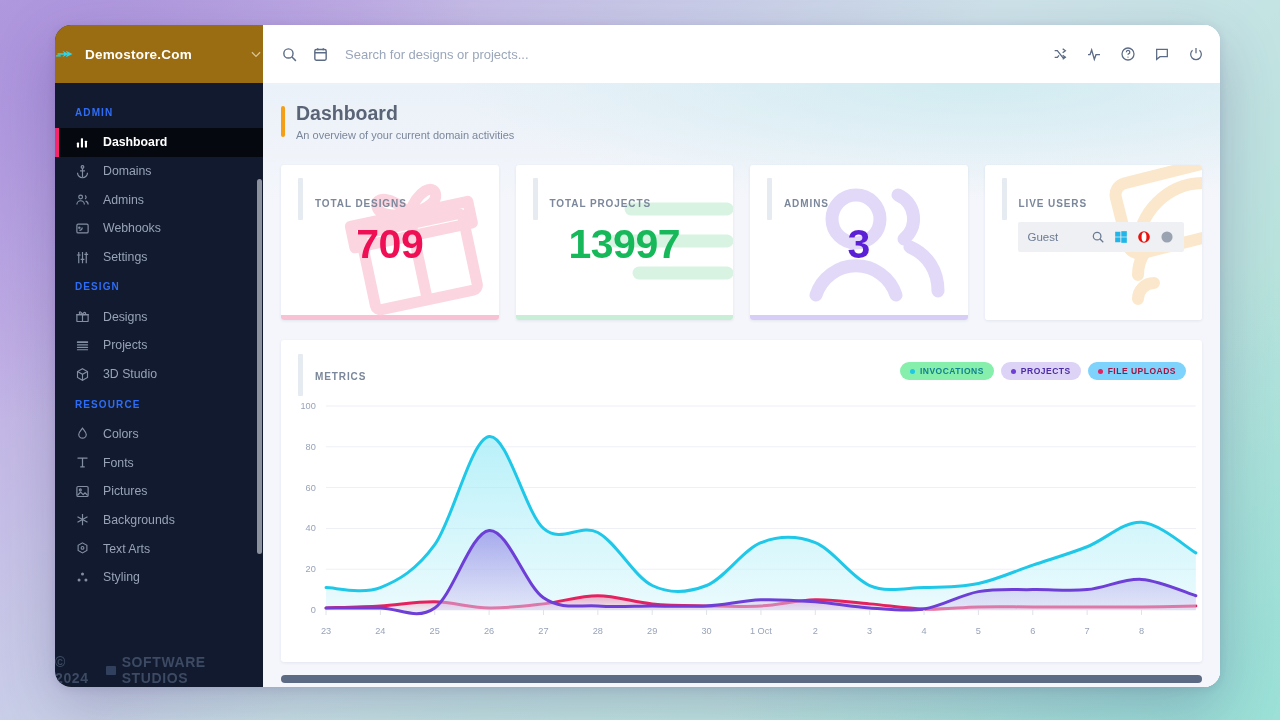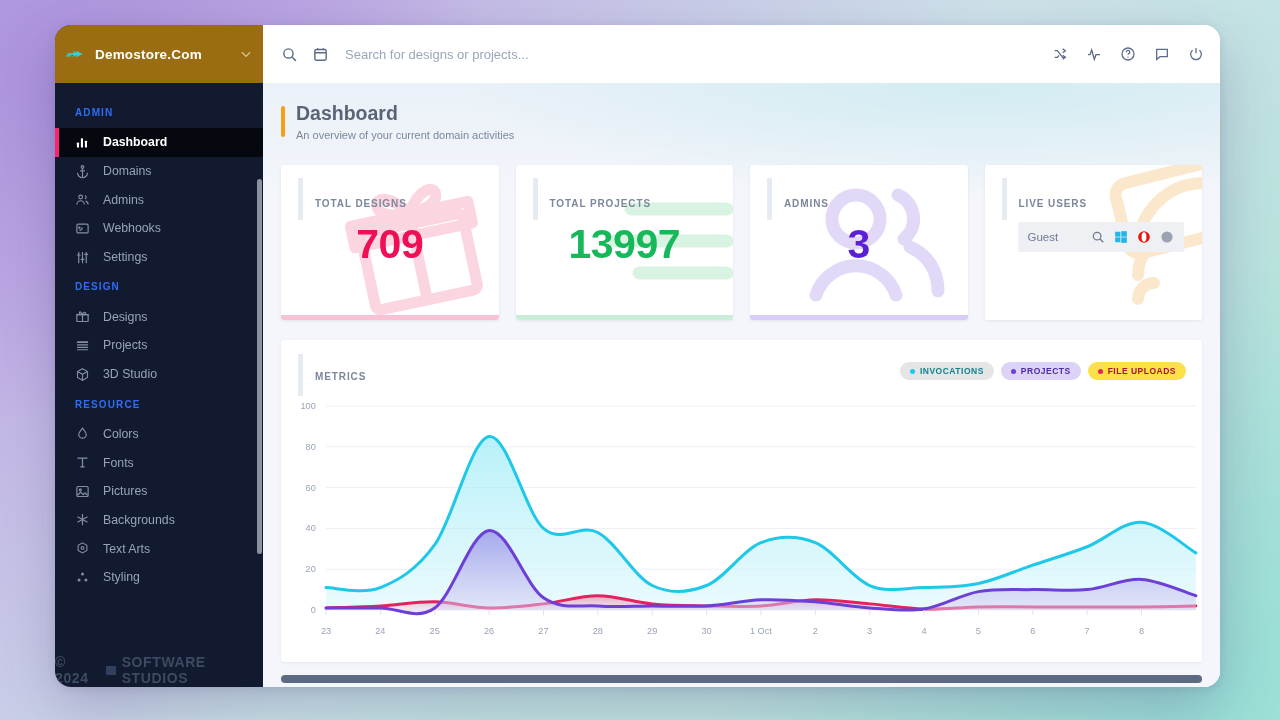--- a/index.html
+++ b/index.html
@@ -33,21 +33,21 @@
   #sidebar {
     width: 208px; flex: 0 0 208px;
     background: #111a2e;
     display: flex; flex-direction: column;
     position: relative;
   }
   #brand {
     height: 58px; flex: 0 0 58px;
     background: #9b6d12;
     display: flex; align-items: center;
-    padding: 0 10px;
+    padding: 0 0;
     gap: 10px;
   }
   #brand .logo-icon { width: 20px; height: 20px; flex: 0 0 20px; display:block; }
   #brand .brand-name {
     color: #fff; font-size: 13.5px; font-weight: bold; letter-spacing: .2px;
     flex: 1 1 auto;
   }
   #brand .chev { width: 14px; height: 14px; opacity: .8; }
 
   #side-scroll {
@@ -487,29 +487,29 @@
           </div>
           <div class="accent-strip" style="background:#ffffff"></div>
         </div>
       </div>
 
       <section id="metrics-card">
         <div class="tick"></div>
         <div id="metrics-label">METRICS</div>
 
         <div id="legend">
-          <div class="legend-pill" style="background:#e5e5e5;color:#12818f">
+          <div class="legend-pill" style="background:#86efac;color:#12818f">
             <span class="dot" style="background:#1fc8e8"></span>
             <span>INVOCATIONS</span>
           </div>
           <div class="legend-pill" style="background:#dcd3f7;color:#4b2aa5">
             <span class="dot" style="background:#6d3fd6"></span>
             <span>PROJECTS</span>
           </div>
-          <div class="legend-pill" style="background:#fde047;color:#a61442">
+          <div class="legend-pill" style="background:#7dd3fc;color:#a61442">
             <span class="dot" style="background:#e3225f"></span>
             <span>FILE UPLOADS</span>
           </div>
         </div>
 
         <div id="chart-wrap">
           <svg id="chart-svg" viewBox="0 0 900 264" preserveAspectRatio="none">
             <defs>
               <linearGradient id="gradInv" x1="0" y1="0" x2="0" y2="1">
                 <stop offset="0%" stop-color="#7fe5f5" stop-opacity="0.55"></stop>

